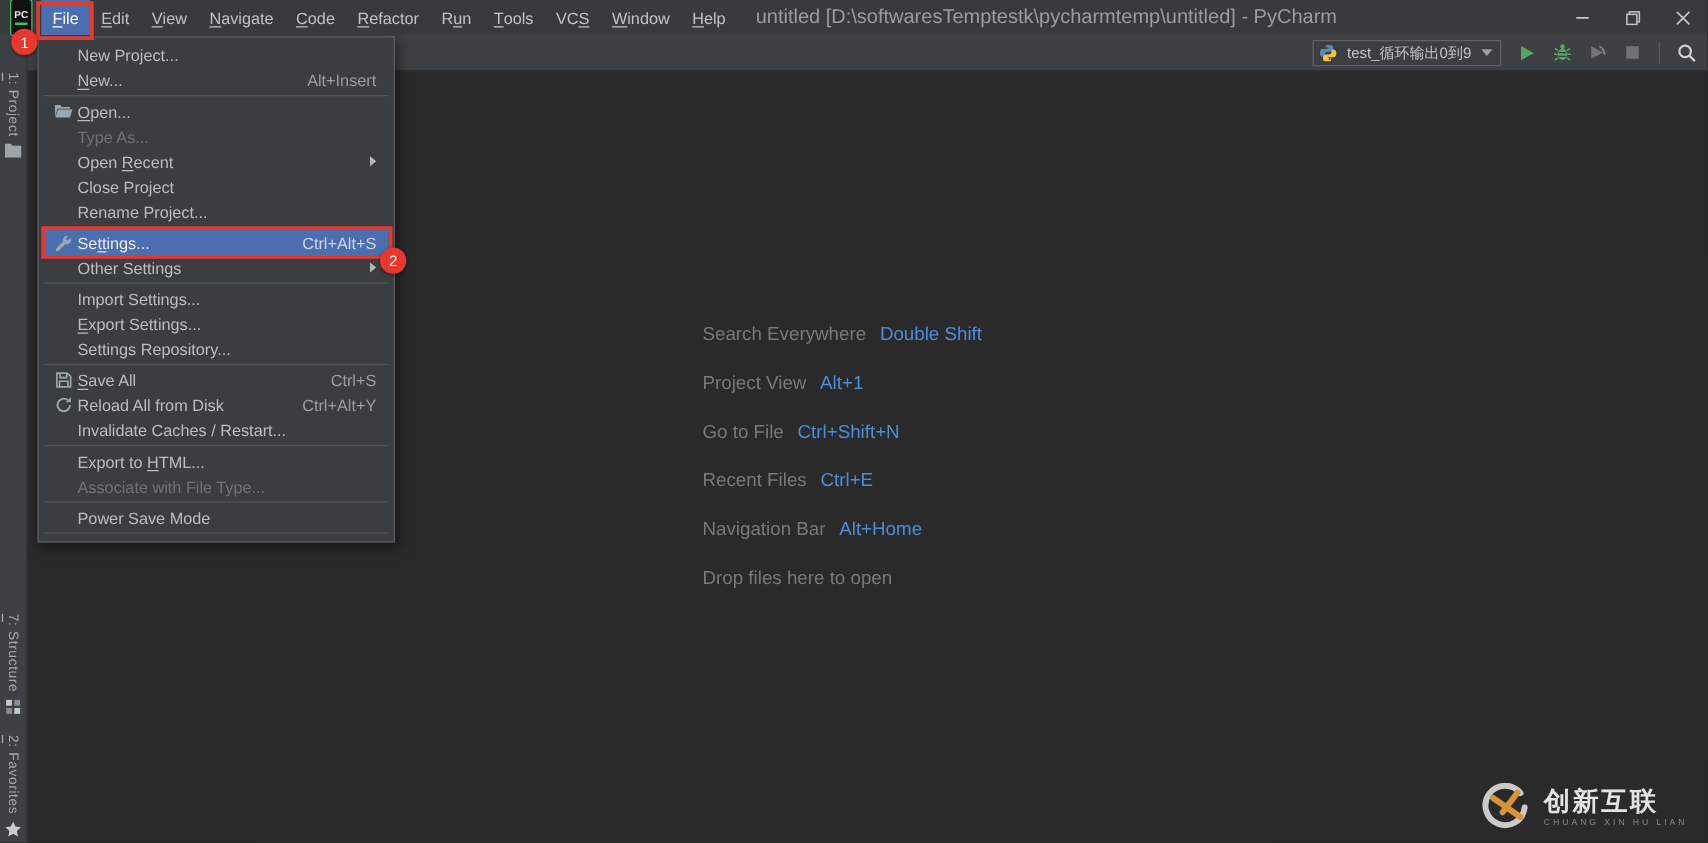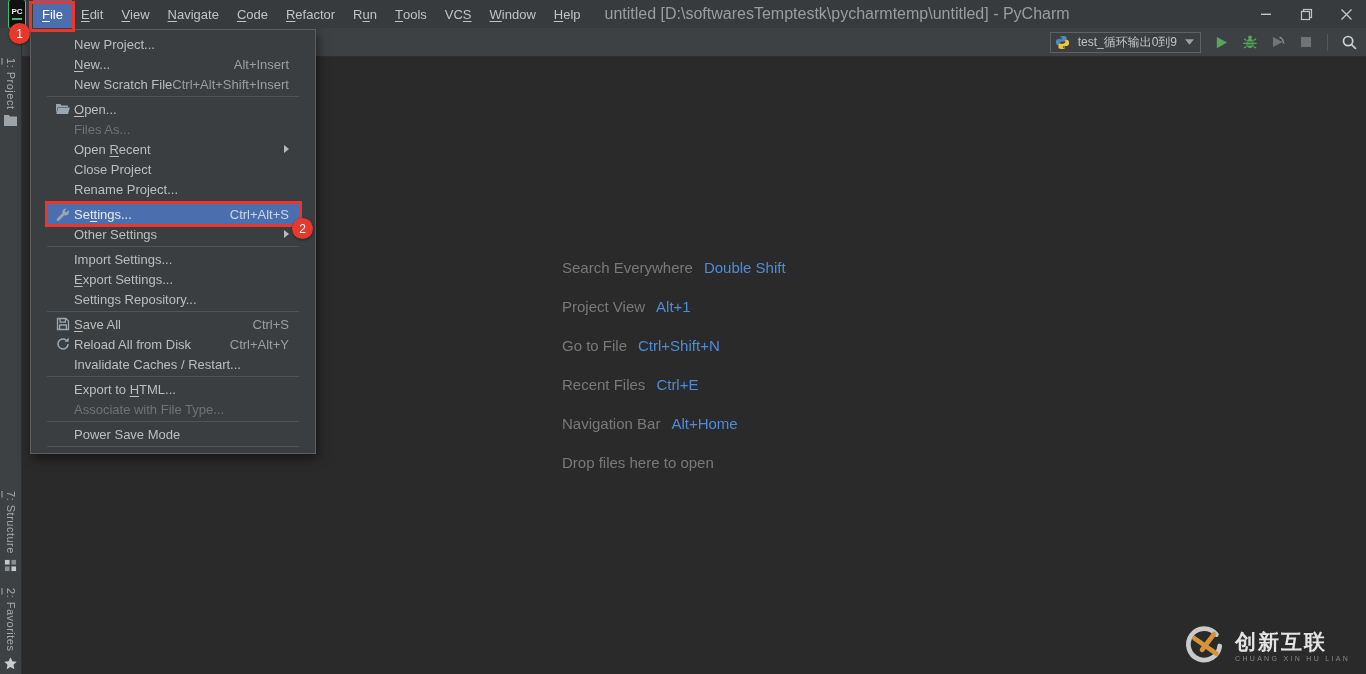--- a/index.html
+++ b/index.html
@@ -56,21 +56,21 @@
   .hint-label{ color:var(--hint_gray); }
   .hint-key{ color:var(--shortcut_blue); }
   .watermark{ position:absolute; right:16px; bottom:8px; display:flex; align-items:center; gap:9px; opacity:.95; }
   .wm-text{ display:flex; flex-direction:column; }
   .wm-name{ color:#ededed; font-size:21px; font-weight:bold; letter-spacing:2px; line-height:1; }
   .wm-sub{ color:#8d8d8d; font-size:7px; letter-spacing:2.3px; margin-top:3px; line-height:1; }
 
   
   .menu-popup{ position:absolute; left:30px; top:29px; width:286px;
     background:#3b3e40; border:1px solid #5e5e5e; box-shadow:2px 4px 10px rgba(0,0,0,.5);
-    padding:4px 16px; z-index:50; }
+    padding:4px 4px; z-index:50; }
   .menu-row{ position:relative; height:20px; display:flex; align-items:center;
     padding:0 10px 0 8px; font-size:13px; color:#bdbdbd; cursor:default; }
   .menu-row.selected{ background:var(--selection_blue); color:#e9e9e9; }
   .menu-row.disabled{ color:#6f7375; }
   .mi-icon{ width:19px; flex:none; display:flex; align-items:center; }
   .mi-label{ white-space:nowrap; }
   .mi-shortcut{ margin-left:auto; color:#9b9ea0; }
   .menu-row.selected .mi-shortcut{ color:#ccd6e6; }
   .mi-sub{ margin-left:auto; width:0; height:0; border-left:5px solid #b6b9bb;
     border-top:4px solid transparent; border-bottom:4px solid transparent; }
@@ -277,38 +277,33 @@
 <div class="menu-popup" id="file-menu">
     <div class="menu-row">
       <span class="mi-icon"></span>
       <span class="mi-label">New Project...</span>
     </div>
     <div class="menu-row">
       <span class="mi-icon"></span>
       <span class="mi-label"><u>N</u>ew...</span>
       <span class="mi-shortcut">Alt+Insert</span>
     </div>
-    <div class="menu-row">
-      <span class="mi-icon"></span>
-      <span class="mi-label">New Scratch File</span>
-      <span class="mi-shortcut">Ctrl+Alt+Shift+Insert</span>
-    </div>
     <div class="menu-sep"></div>
     <div class="menu-row">
       <span class="mi-icon">
         <svg width="16" height="16" viewBox="0 0 16 16">
           <path fill="#9aa7b0" d="M1 12.8V3h4.3l1.2 1.6H13V6H2.9l-.8 3z"></path>
           <path fill="#9aa7b0" d="M1.4 13l1.9-6.4h11.6L13 13z"></path>
         </svg>
       </span>
       <span class="mi-label"><u>O</u>pen...</span>
     </div>
     <div class="menu-row disabled">
       <span class="mi-icon"></span>
-      <span class="mi-label">Files As...</span>
+      <span class="mi-label">Type As...</span>
     </div>
     <div class="menu-row">
       <span class="mi-icon"></span>
       <span class="mi-label">Open <u>R</u>ecent</span>
       <span class="mi-sub"></span>
     </div>
     <div class="menu-row">
       <span class="mi-icon"></span>
       <span class="mi-label">Close Project</span>
     </div>

